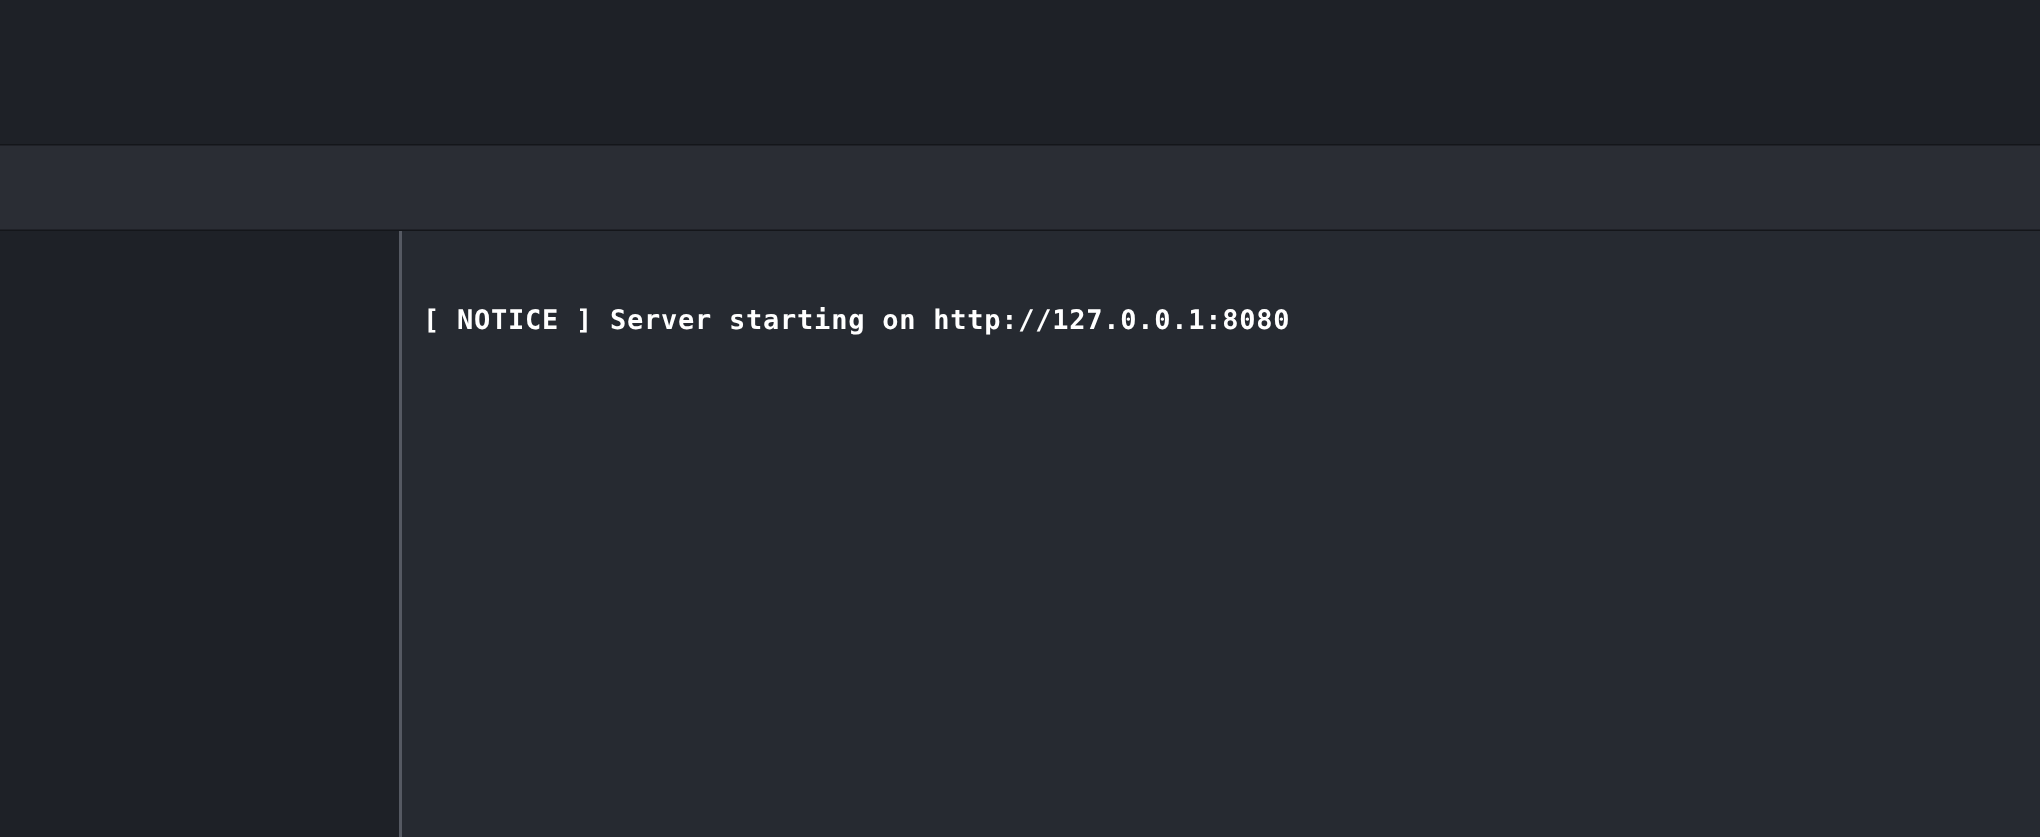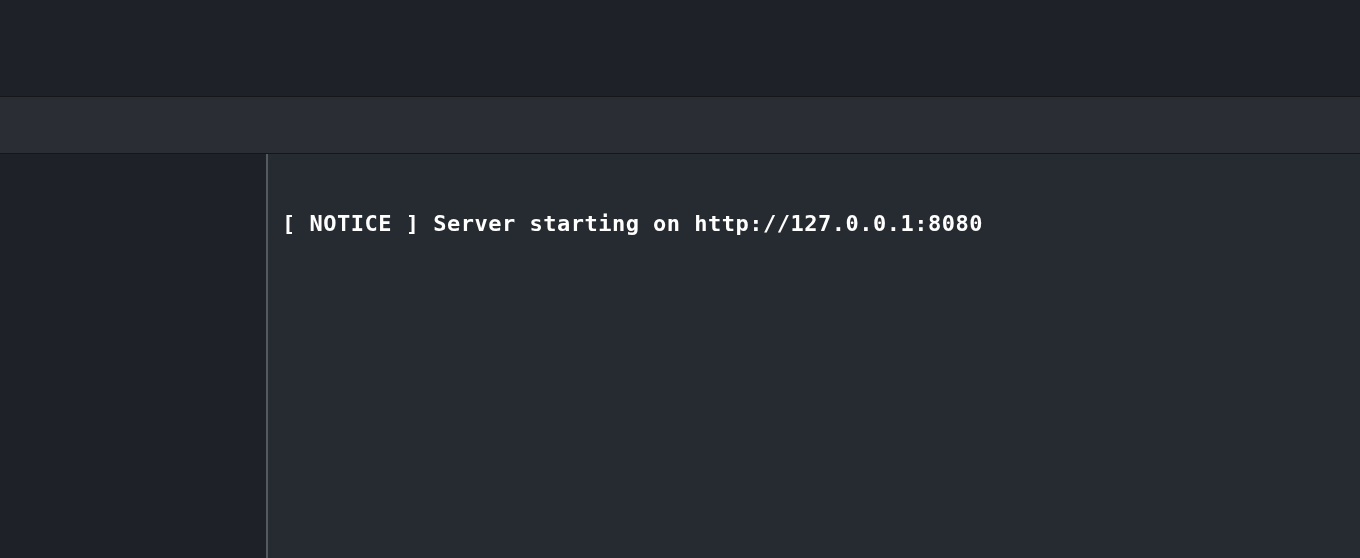--- a/index.html
+++ b/index.html
@@ -35,21 +35,21 @@
       width: 268px;
       height: 100%;
       background: #1e2127;
       border-right: 2px solid #555962;
     }
     .console {
       flex: 1;
       height: 100%;
       background: #262a31;
       padding: 6px 14px;
-      font-size: 22px;
+      font-size: 18px;
       font-weight: bold;
       color: #ffffff;
       letter-spacing: 0.5px;
       white-space: pre;
     }
     .log-line {
       line-height: 1.3;
     }
   </style>
 </head>

